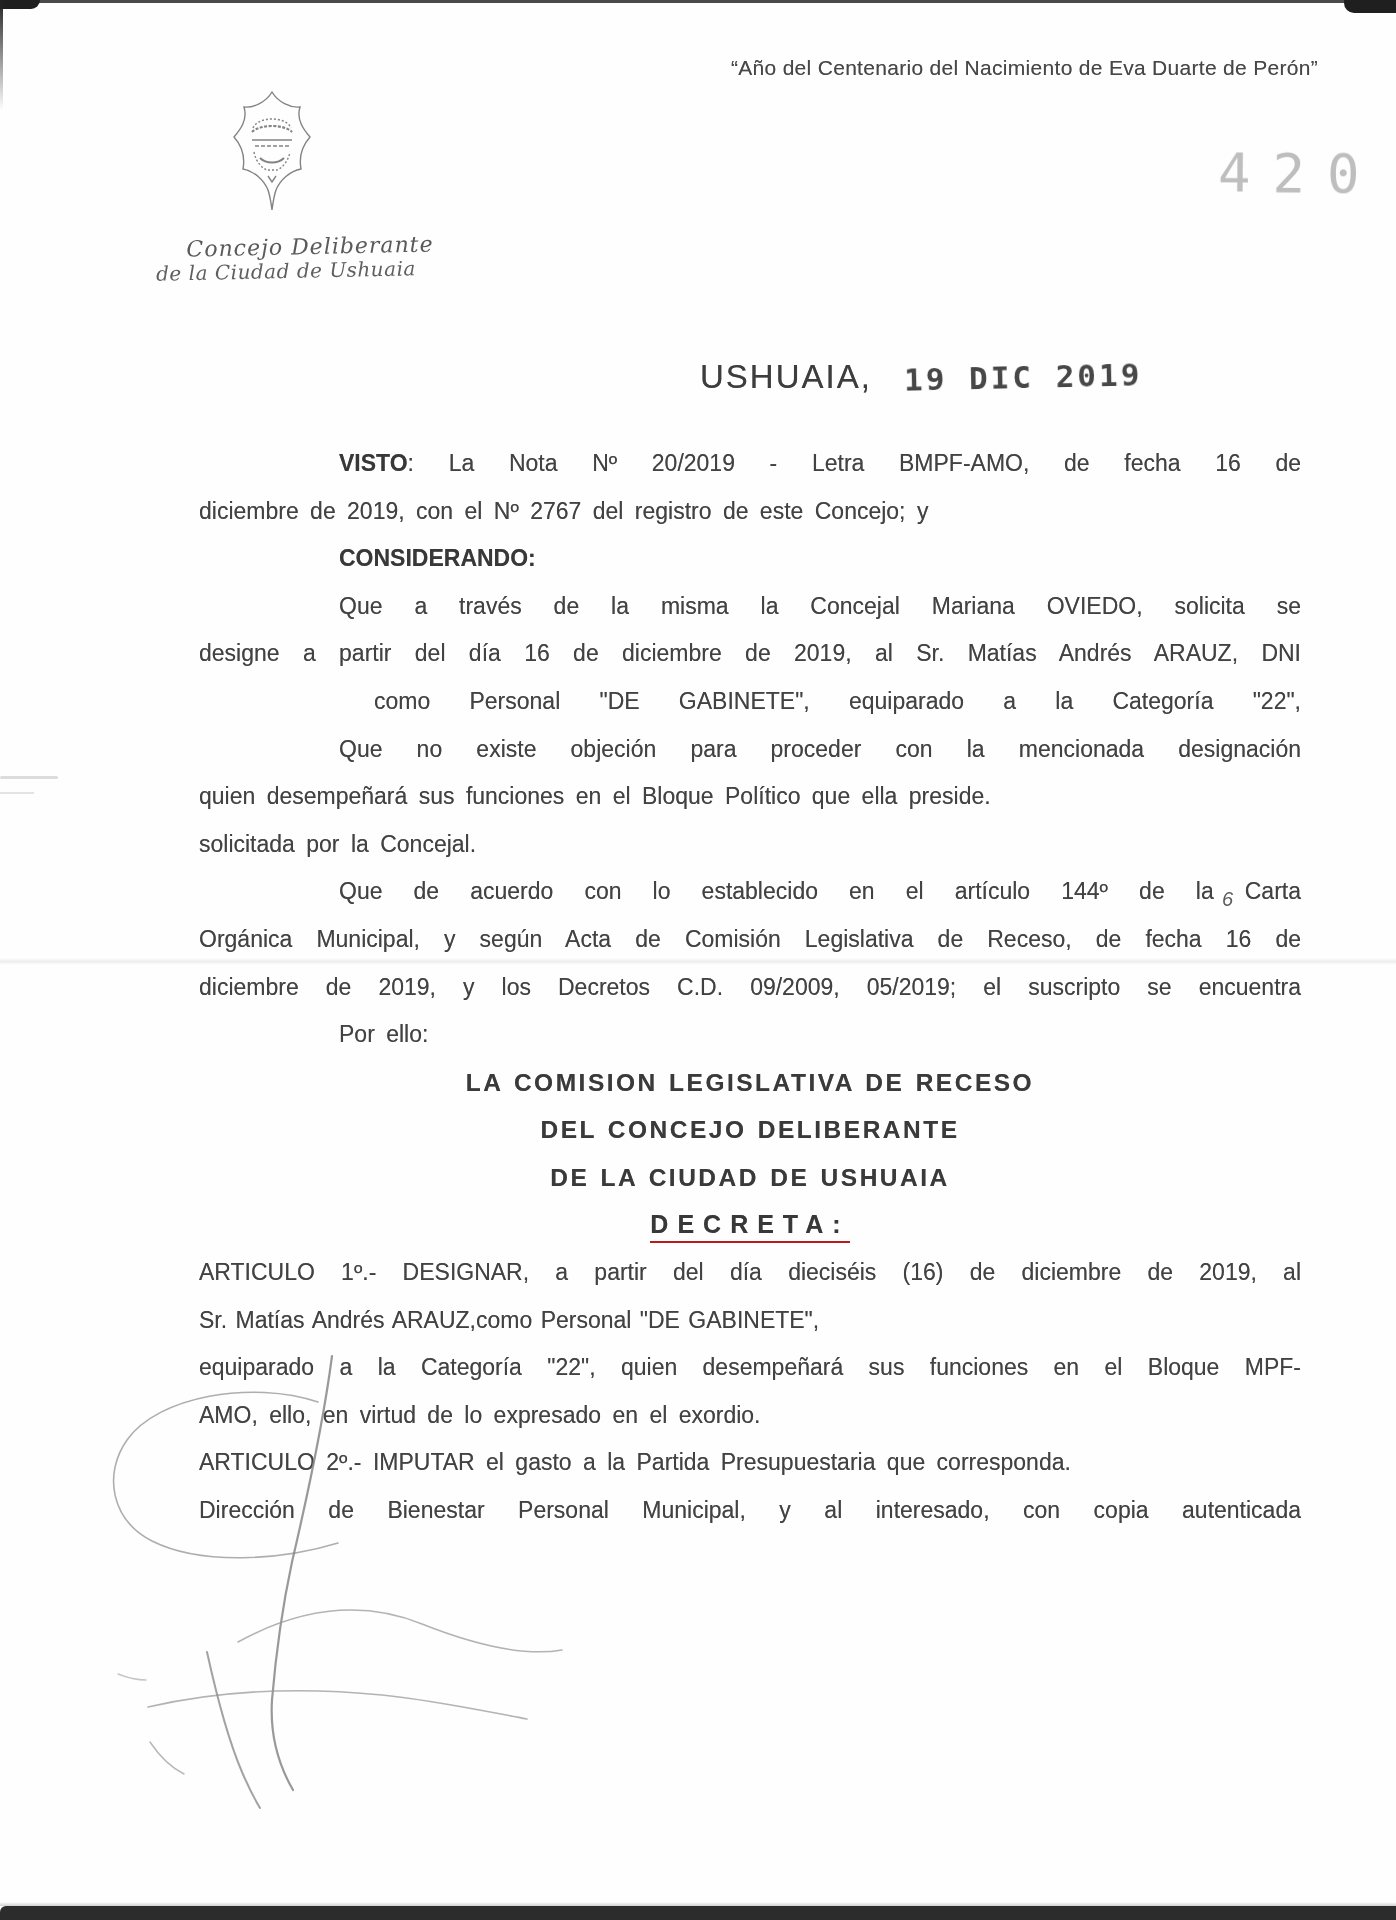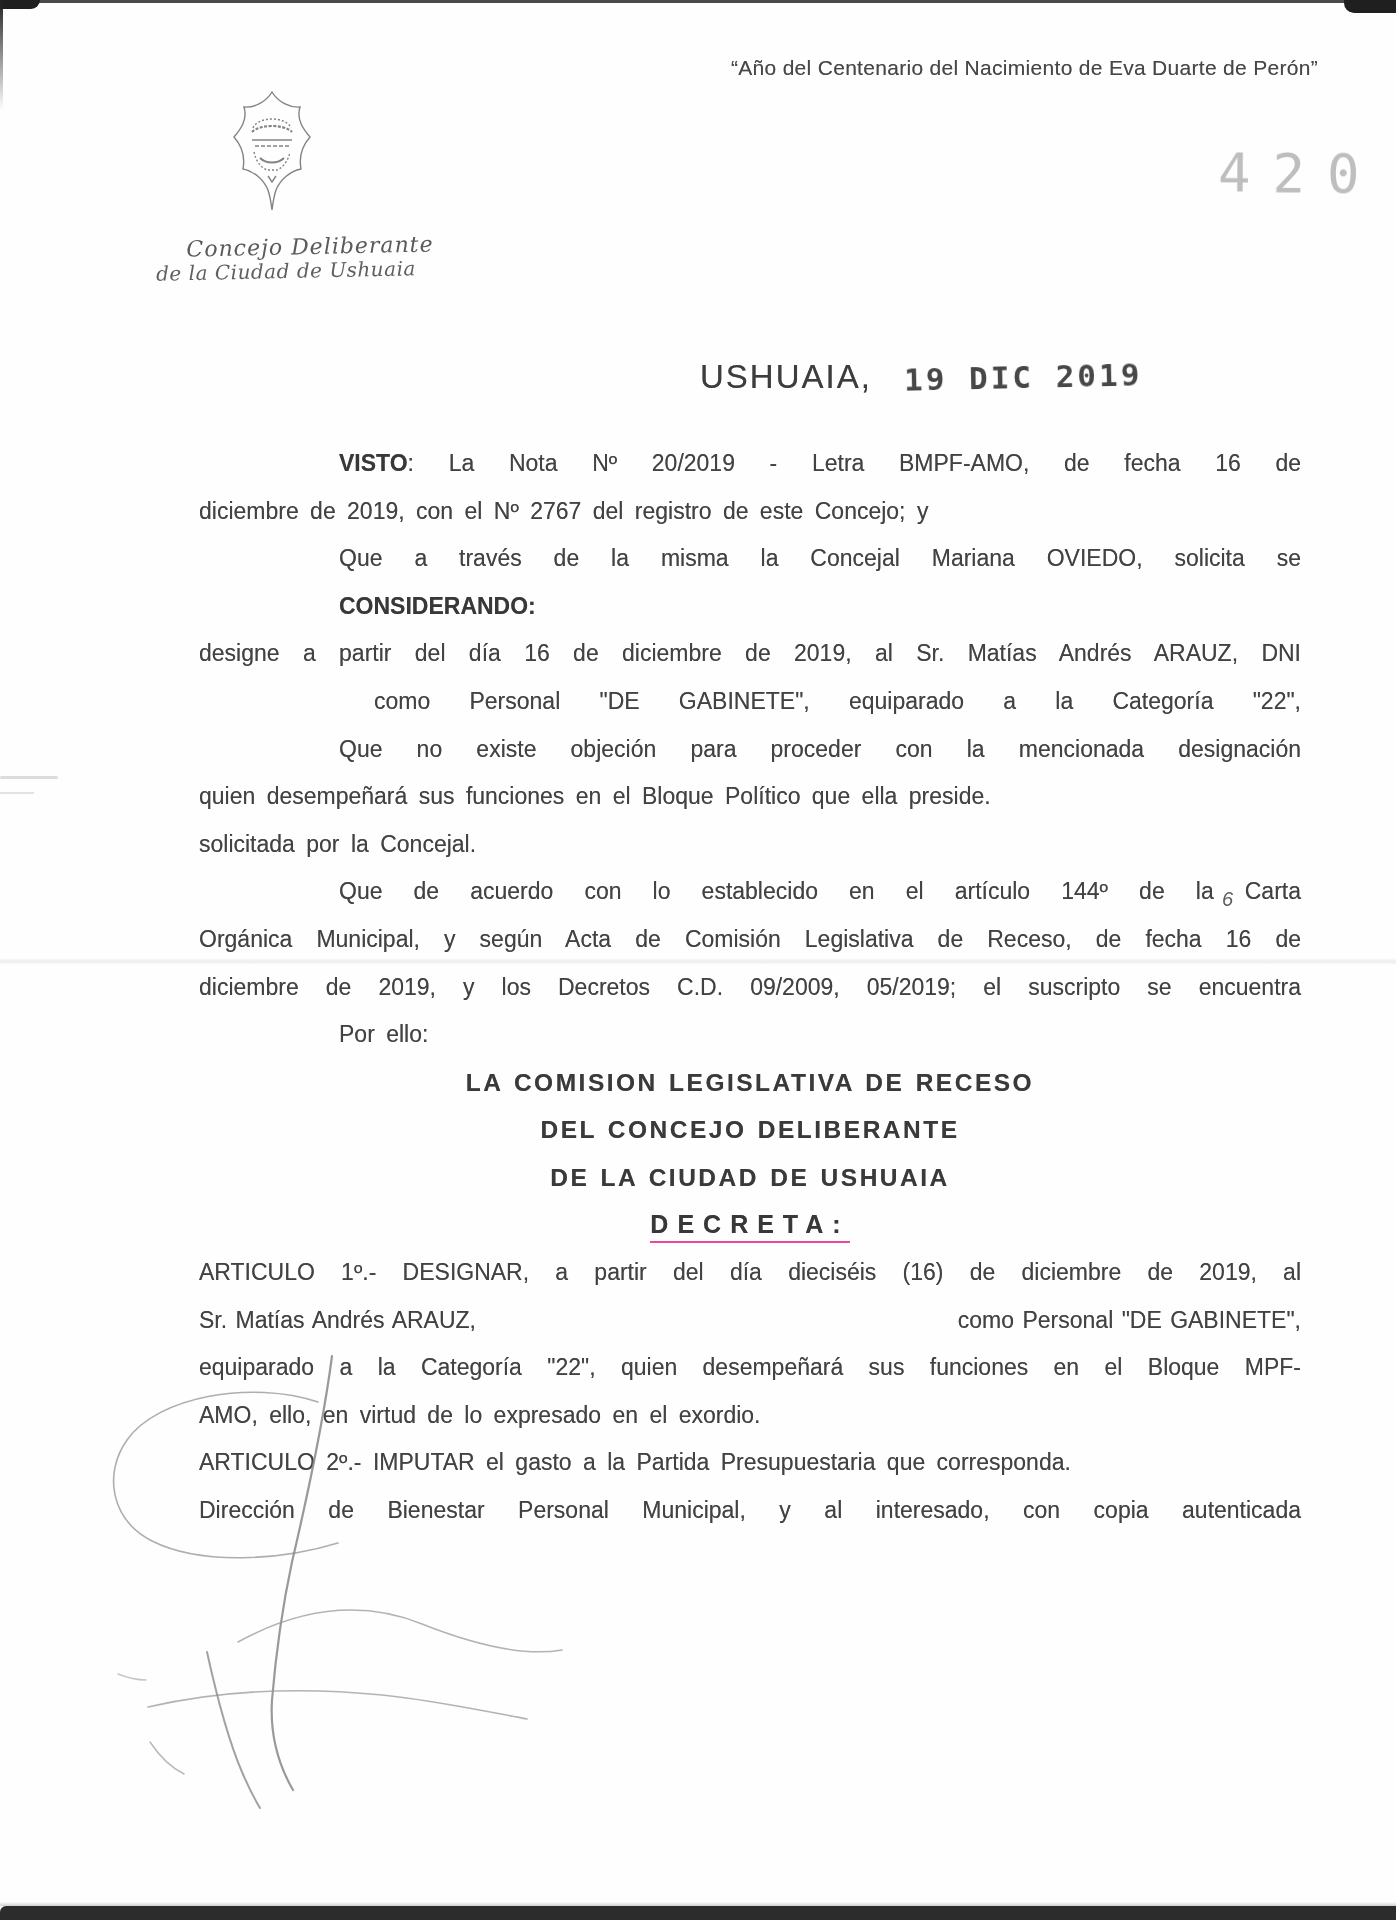--- a/index.html
+++ b/index.html
@@ -71,26 +71,26 @@
     position:absolute;top:440px;left:199px;width:1102px;
     font-size:23px;color:#424242;
     text-shadow:0 0 .5px rgba(66,66,66,.55);
     word-spacing:2px;
   }
   .line{height:47.6px;line-height:47.6px;text-align:justify;text-align-last:justify;}
   .line.last{text-align:center;text-align-last:left;word-spacing:5px;}
   .line.ind{padding-left:140px;}
   .line.ind2{padding-left:175px;}
   .b{font-weight:700;color:#383838;}
-  .line.split{display:flex;justify-content:space-between;text-align:left;text-align-last:left;}
+  .line.split{display:flex;text-align:left;text-align-last:left;}
   .line.center{text-align:center;text-align-last:center;font-weight:700;color:#3a3a3a;letter-spacing:2.5px;font-size:24.5px;}
   .decreta-wrap{height:47.6px;line-height:47.6px;text-align:center;text-align-last:center;}
   .decreta{
     display:inline-block;font-weight:700;font-size:25px;color:#383838;
-    letter-spacing:9px;border-bottom:2px solid #ec4899;line-height:34px;
+    letter-spacing:9px;border-bottom:2px solid #b91c1c;line-height:34px;
   }
 
   
   .stray-mark{position:absolute;top:888px;left:1222px;font-size:20px;color:#5c5c5c;font-style:italic;}
   .pen-marks{position:absolute;top:0;left:0;pointer-events:none;}
 </style>
 </head>
 <body>
 
 <div class="scan-top"></div>
@@ -124,22 +124,22 @@
 </div>
 
 <div class="dateline">
   <span class="dateline-city">USHUAIA,</span>
   <span class="date-stamp">19 DIC 2019</span>
 </div>
 
 <div class="body-text">
   <div class="line ind"><span class="b">VISTO</span><span>: La Nota Nº 20/2019 - Letra BMPF-AMO, de fecha 16 de</span></div>
   <div class="line last">diciembre de 2019, con el Nº 2767 del registro de este Concejo; y</div>
+  <div class="line ind last"><span class="b">CONSIDERANDO:</span></div>
   <div class="line ind">Que a través de la misma la Concejal Mariana OVIEDO, solicita se</div>
-  <div class="line ind last"><span class="b">CONSIDERANDO:</span></div>
   <div class="line">designe a partir del día 16 de diciembre de 2019, al Sr. Matías Andrés ARAUZ, DNI</div>
   <div class="line ind2">como Personal "DE GABINETE", equiparado a la Categoría "22",</div>
   <div class="line ind">Que no existe objeción para proceder con la mencionada designación</div>
   <div class="line last">quien desempeñará sus funciones en el Bloque Político que ella preside.</div>
   <div class="line last">solicitada por la Concejal.</div>
   <div class="line ind">Que de acuerdo con lo establecido en el artículo 144º de la Carta</div>
   <div class="line">Orgánica Municipal, y según Acta de Comisión Legislativa de Receso, de fecha 16 de</div>
   <div class="line">diciembre de 2019, y los Decretos C.D. 09/2009, 05/2019; el suscripto se encuentra</div>
   <div class="line ind last">Por ello:</div>
   <div class="line center">LA COMISION LEGISLATIVA DE RECESO</div>

